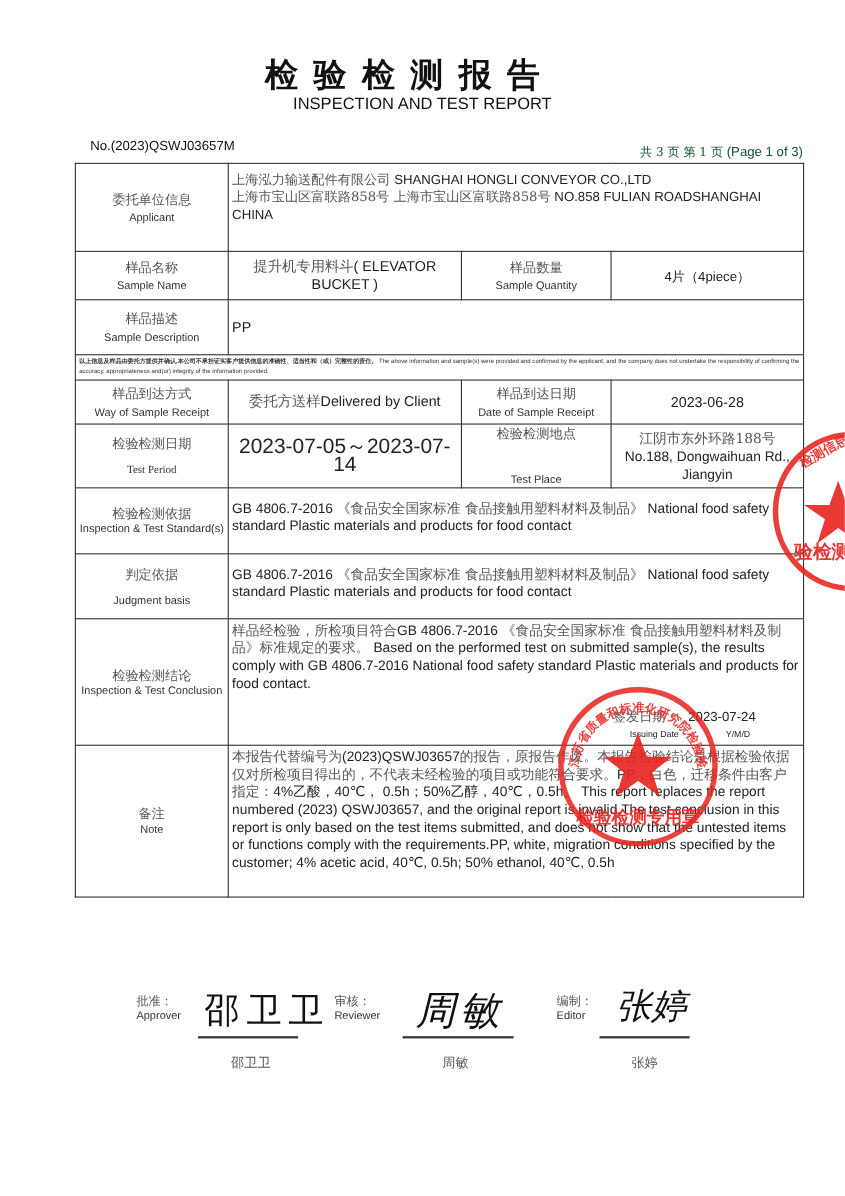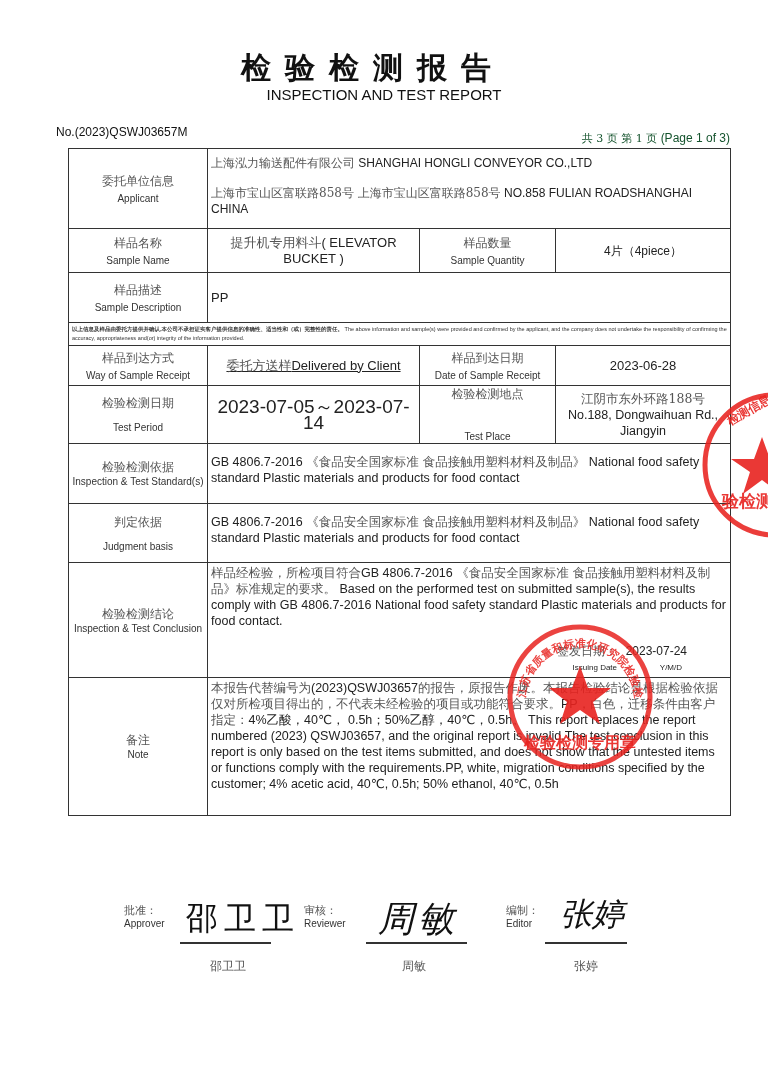--- a/index.html
+++ b/index.html
@@ -4,21 +4,21 @@
 <style>
   html, body { margin: 0; padding: 0; background: #ffffff; }
   body { width: 768px; height: 1087px; position: relative; overflow: hidden;
          font-family: "Liberation Sans", "DejaVu Sans", sans-serif; color: #222; }
 
   .title-cn { position: absolute; top: 48px; left: 0; width: 732px; text-align: center;
               font-family: "DejaVu Serif", serif; font-weight: bold; font-size: 30px;
               letter-spacing: 14px; color: #111; text-indent: 14px; }
   .title-en { position: absolute; top: 86px; left: 0; width: 768px; text-align: center;
               font-size: 15px; color: #111; }
-  .report-no { position: absolute; top: 125px; left: 56px; font-size: 12px; color: #111; }
+  .report-no { position: absolute; top: 125px; left: 82px; font-size: 12px; color: #111; }
   .page-info { position: absolute; top: 131px; right: 38px; font-size: 12px; color: #14532d; }
   .page-info .cn { font-family: "DejaVu Serif", serif; font-size: 11px; }
 
   table.report { position: absolute; top: 148px; left: 68px; width: 662px;
                  border-collapse: collapse; table-layout: fixed; }
   table.report td { border: 1.5px solid #333; padding: 0; vertical-align: middle; font-size: 12px; }
   .label { text-align: center; color: #444; }
   .label .cn { font-family: "DejaVu Serif", serif; font-size: 12px; color: #555; display: block; }
   .label .en { font-size: 10px; color: #333; display: block; margin-top: 3px; line-height: 12px; }
   .val { padding-left: 3px !important; padding-right: 3px !important; color: #222; line-height: 16px; }
@@ -66,21 +66,21 @@
       <tr style="height:80px">
     <td class="label">
       <span class="cn">委托单位信息</span>
       <span class="en">Applicant</span>
     </td>
     <td colspan="3" class="val" style="vertical-align:top;padding-top:6px;">
       <div>
         <span class="cn">上海泓力输送配件有限公司</span>
         <span>SHANGHAI HONGLI CONVEYOR CO.,LTD</span>
       </div>
-      <div style="margin-top:14px;">
+      <div style="">
         <span class="cn">上海市宝山区富联路858号 上海市宝山区富联路858号</span>
         <span>NO.858 FULIAN ROADSHANGHAI CHINA</span>
       </div>
     </td>
   </tr>
 
 
   <tr style="height:44px">
     <td class="label">
       <span class="cn">样品名称</span>
@@ -108,34 +108,34 @@
     <td colspan="4" class="disclaimer">
       <b>以上信息及样品由委托方提供并确认,本公司不承担证实客户提供信息的准确性、适当性和（或）完整性的责任。</b> <span>The above information and sample(s) were provided and confirmed by the applicant, and the company does not undertake the responsibility of confirming the accuracy, appropriateness and(or) integrity of the information provided.</span>
     </td>
   </tr>
 
   <tr style="height:40px">
     <td class="label">
       <span class="cn">样品到达方式</span>
       <span class="en">Way of Sample Receipt</span>
     </td>
-    <td class="val center" style="font-size:13px;text-decoration:underline;">
+    <td class="val center" style="font-size:13px;">
       <span class="cn">委托方送样</span><span>Delivered by Client</span>
     </td>
     <td class="label">
       <span class="cn">样品到达日期</span>
       <span class="en">Date of Sample Receipt</span>
     </td>
     <td class="val center" style="font-size:13px;">2023-06-28</td>
   </tr>
 
   <tr style="height:54px">
     <td class="label">
       <span class="cn">检验检测日期</span>
-      <span class="en" style="margin-top:10px;">Test Period</span>
+      <span class="en" style="margin-top:10px;font-family:Liberation Serif, serif;">Test Period</span>
     </td>
     <td class="val center" style="font-size:19px;">2023-07-05～2023-07-14</td>
     <td class="label">
       <span class="cn">检验检测地点</span>
       <span class="en" style="margin-top:28px;">Test Place</span>
     </td>
     <td class="val center" style="font-size:12.5px;">
       <div class="cn">江阴市东外环路188号</div>
       <div>No.188, Dongwaihuan Rd., Jiangyin</div>
     </td>

